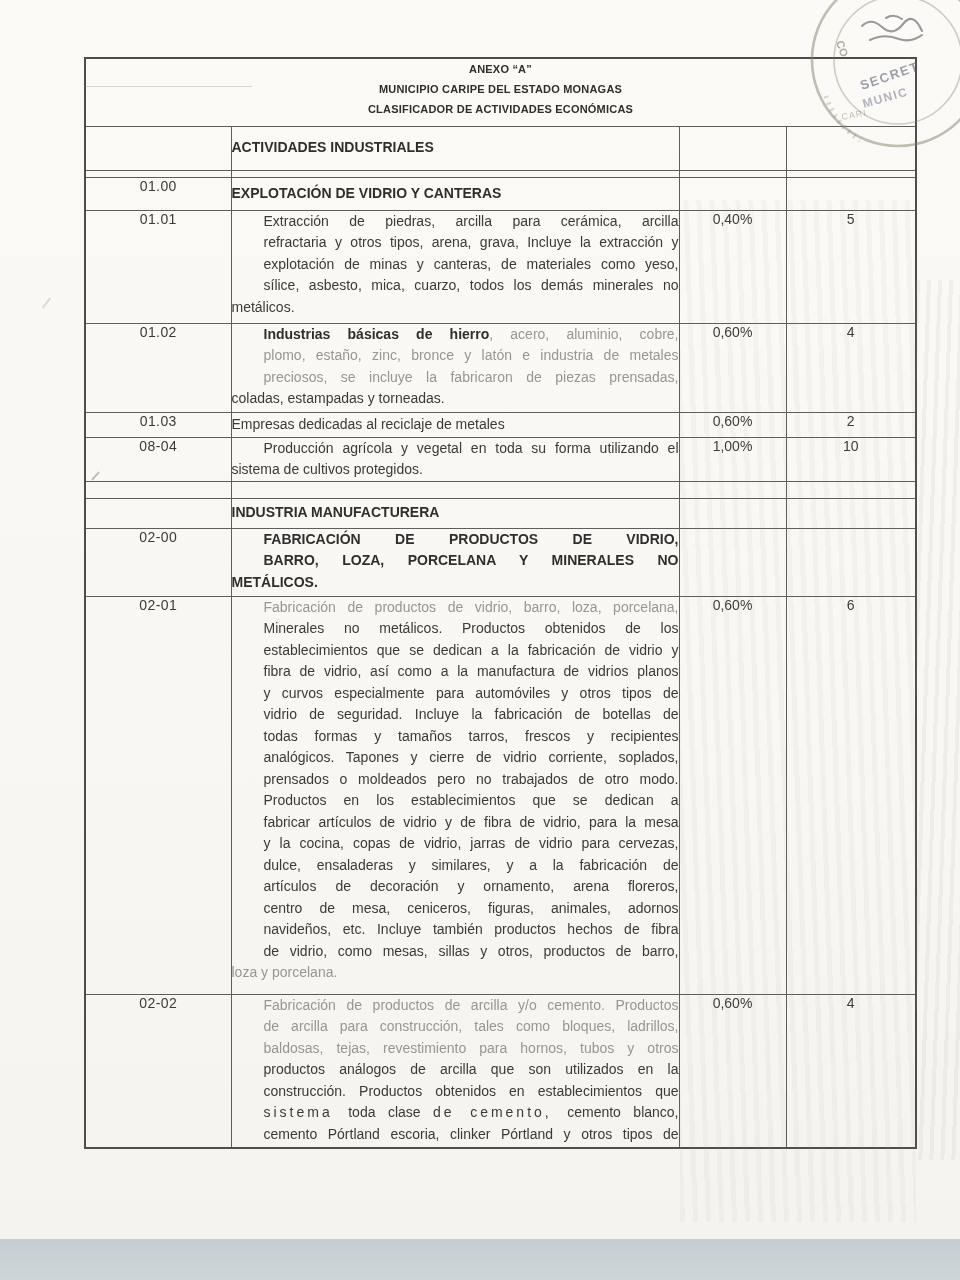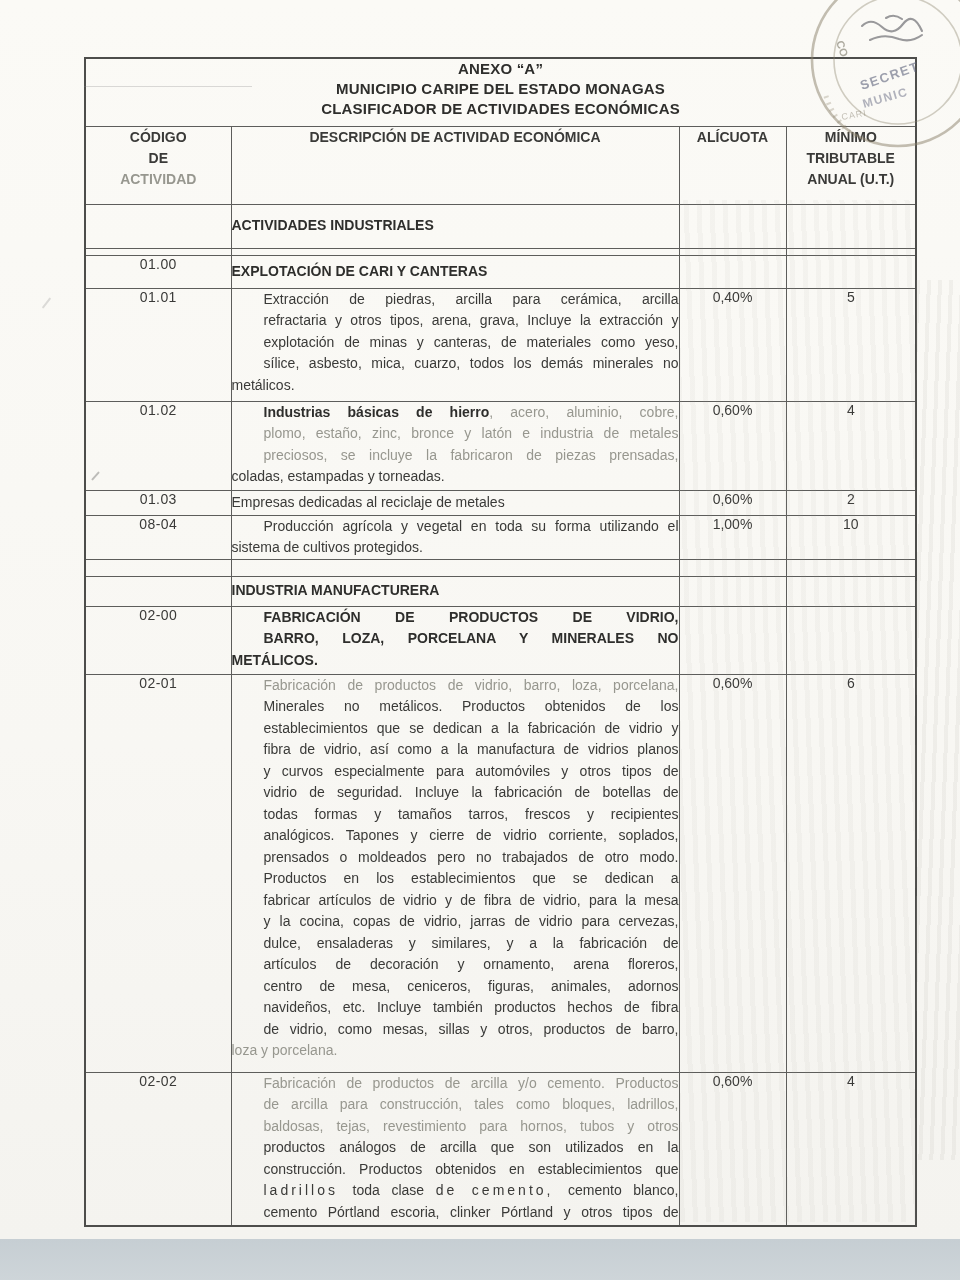--- a/index.html
+++ b/index.html
@@ -43,21 +43,21 @@
     border-collapse:collapse;table-layout:fixed;
     border:2px solid #4d4d4b;
   }
   table.doc td{
     border:1px solid #5d5d5b;
     padding:0;vertical-align:top;
     color:#3a3a38;font-size:14px;
     overflow:hidden;
   }
   td.title-cell{text-align:center;vertical-align:middle;}
-  .title-line{font-weight:700;font-size:15px;line-height:20px;color:#2e2e2c;letter-spacing:.2px;}
+  .title-line{font-weight:700;font-size:11px;line-height:20px;color:#2e2e2c;letter-spacing:.2px;}
   td.hc{text-align:center;vertical-align:middle;font-weight:700;font-size:13px;color:#333331;}
   td.hc .hl{line-height:21px;}
   td.code-cell{text-align:center;vertical-align:middle;font-size:13px;color:#4b4b49;letter-spacing:.4px;}
   td.desc-cell{padding:4px 10px 3px 12px;}
   td.desc-cell.vmid{vertical-align:middle;}
   td.rate-cell,td.min-cell{text-align:center;vertical-align:middle;font-size:13.5px;color:#424240;}
   .dl{line-height:21.5px;}
   .dl.j{text-align:justify;text-align-last:justify;padding-left:32px;}
   .bold .dl{font-weight:700;color:#2e2e2c;}
   .b{font-weight:700;color:#2e2e2c;}
@@ -81,57 +81,39 @@
         <col style="width:130px">
     </colgroup>
     <tbody>
       <tr style="height:68px">
         <td class="title-cell" colspan="4">
           <div class="title-line">ANEXO “A”</div>
           <div class="title-line">MUNICIPIO CARIPE DEL ESTADO MONAGAS</div>
           <div class="title-line">CLASIFICADOR DE ACTIVIDADES ECONÓMICAS</div>
         </td>
       </tr>
-      <tr style="height:78px">
-        <td class="hc">
-          <div class="hl">CÓDIGO</div>
-          <div class="hl">DE</div>
-          <div class="hl f">ACTIVIDAD</div>
-        </td>
-        <td class="hc">
-          <div class="hl">DESCRIPCIÓN DE ACTIVIDAD ECONÓMICA</div>
-        </td>
-        <td class="hc">
-          <div class="hl">ALÍCUOTA</div>
-        </td>
-        <td class="hc">
-          <div class="hl">MÍNIMO</div>
-          <div class="hl">TRIBUTABLE</div>
-          <div class="hl">ANUAL (U.T.)</div>
-        </td>
-      </tr>
 
     <tr style="height: 44px;">
           <td class="code-cell"></td>
           <td class="desc-cell bold vmid">
             <div class="dl">ACTIVIDADES INDUSTRIALES</div>
           </td>
           <td class="rate-cell"></td>
           <td class="min-cell"></td>
         </tr>
         <tr class="spacer" style="height: 7px;">
           <td></td>
           <td></td>
           <td></td>
           <td></td>
         </tr>
         <tr style="height: 33px;">
           <td class="code-cell">01.00</td>
           <td class="desc-cell bold vmid">
-            <div class="dl">EXPLOTACIÓN DE CARI Y CANTERAS</div>
+            <div class="dl">EXPLOTACIÓN DE VIDRIO Y CANTERAS</div>
           </td>
           <td class="rate-cell"></td>
           <td class="min-cell"></td>
         </tr>
         <tr style="height: 113px;">
           <td class="code-cell">01.01</td>
           <td class="desc-cell">
             <div class="dl j">Extracción de piedras, arcilla para cerámica, arcilla</div>
             <div class="dl j">refractaria y otros tipos, arena, grava, Incluye la extracción y</div>
             <div class="dl j">explotación de minas y canteras, de materiales como yeso,</div>
@@ -219,21 +201,21 @@
           <td class="min-cell">6</td>
         </tr>
         <tr style="height: 154px; border-radius: 15px;">
           <td class="code-cell f">02-02</td>
           <td class="desc-cell">
             <div class="dl j f">Fabricación de  productos de arcilla y/o  cemento.  Productos</div>
             <div class="dl j f">de arcilla para construcción, tales como bloques, ladrillos,</div>
             <div class="dl j f">baldosas, tejas, revestimiento para hornos, tubos y otros</div>
             <div class="dl j">productos análogos de arcilla que son utilizados en la</div>
             <div class="dl j">construcción. Productos obtenidos en establecimientos que</div>
-            <div class="dl j"><span class="ls">ladrillos </span><span>toda clase </span><span class="ls">de </span><span class="ls">cemento, </span><span>cemento blanco,</span></div>
+            <div class="dl j"><span class="ls">sistema </span><span>toda clase </span><span class="ls">de </span><span class="ls">cemento, </span><span>cemento blanco,</span></div>
             <div class="dl j">cemento Pórtland escoria, clinker Pórtland y otros tipos de</div>
           </td>
           <td class="rate-cell">0,60%</td>
           <td class="min-cell">4</td>
         </tr>
       </tbody>
   </table>
 
   <svg class="stamp" width="960" height="220" viewBox="0 0 960 220">
     <circle cx="898" cy="60" r="86" fill="none" stroke="rgba(138,128,106,0.5)" stroke-width="2.6"></circle>

